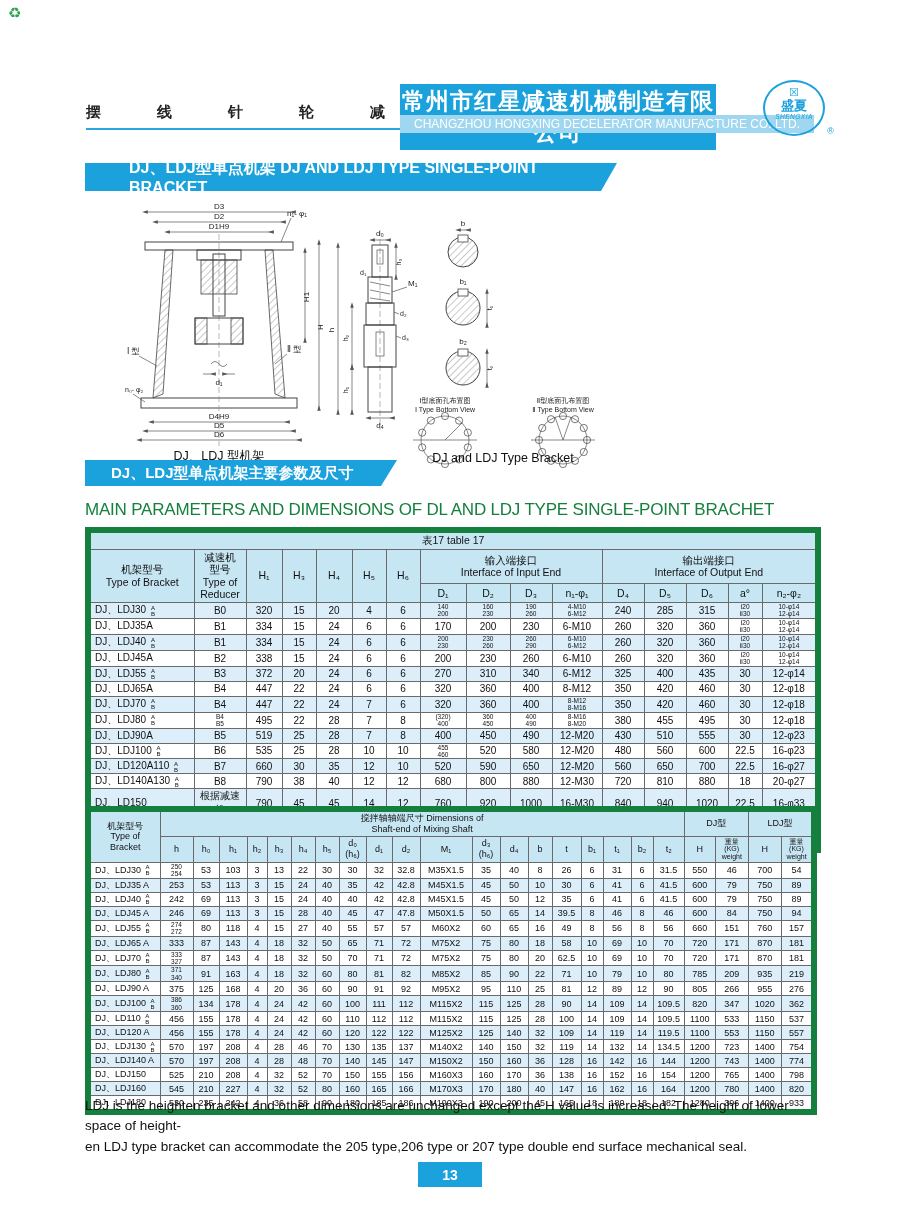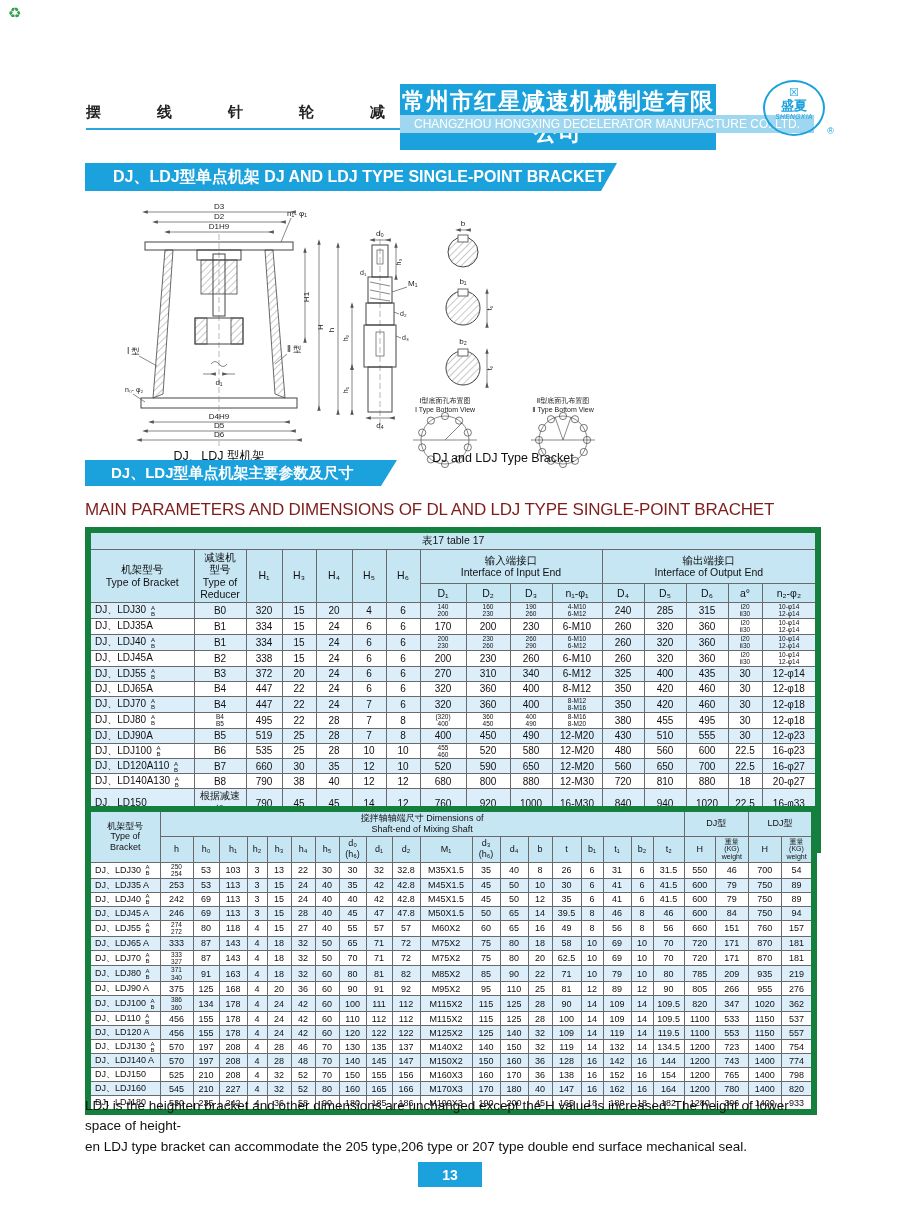--- a/index.html
+++ b/index.html
@@ -8,23 +8,23 @@
 .corner{position:absolute;left:8px;top:4px;color:#2fa24f;font-size:15px}
 .hdr-left{position:absolute;left:86px;top:103px;width:522px;border-bottom:2px solid #2aa7dd;padding-bottom:6px;font-size:15px;color:#222;display:flex;justify-content:space-between;font-weight:700}
 .co-cn{position:absolute;left:400px;top:84px;width:316px;background:#1ba1dc;color:#fff;font-size:23px;font-weight:700;text-align:center;padding:2px 0;letter-spacing:1px}
 .co-en{position:absolute;left:400px;top:115px;width:414px;background:#9ed7ef;color:#fff;font-size:12px;font-weight:400;text-align:center;padding:2px 0}
 .logo{position:absolute;left:763px;top:80px;width:62px;height:56px;border:2px solid #1ba1dc;border-radius:50%;text-align:center;color:#1ba1dc}
 .logo .glyph{font-size:11px;line-height:13px;margin-top:4px}
 .logo .cn{font-size:13px;font-weight:700;line-height:14px}
 .logo .en{font-size:6.5px;font-style:italic;letter-spacing:.5px}
 .logo .reg{position:absolute;right:-11px;bottom:-2px;font-size:9px}
 .banner{position:absolute;background:#1ba1dc;color:#fff;font-weight:700;display:flex;align-items:center;clip-path:polygon(0 0,100% 0,calc(100% - 16px) 100%,0 100%)}
-.b1{left:85px;top:163px;width:532px;height:28px;font-size:16px;padding-left:28px}
+.b1{left:85px;top:163px;width:532px;height:28px;font-size:16px;padding-left:44px}
 .b2{left:85px;top:460px;width:312px;height:26px;font-size:15px;padding-left:26px}
-.heading{position:absolute;left:85px;top:500px;font-size:17px;color:#7f1d1d;letter-spacing:-.2px}
+.heading{position:absolute;left:85px;top:500px;font-size:17px;color:#15803d;letter-spacing:-.2px}
 .diagram{position:absolute;left:95px;top:200px}
 svg text{fill:#222;font-size:8px;font-family:inherit}
 svg .cap{font-size:12.5px;fill:#111}
 svg .sm{font-size:7px}
 .ln{stroke:#444;stroke-width:1;fill:none}
 .thin{stroke:#555;stroke-width:.7;fill:none}
 .dim{stroke:#555;stroke-width:.7}
 .cl{stroke:#999;stroke-width:.7;stroke-dasharray:6 3}
 .bh{fill:none;stroke:#555;stroke-width:.8}
 table{position:absolute;left:85px;border-collapse:collapse;table-layout:fixed;width:730px;background:#fff;border:6px solid #15803d}

